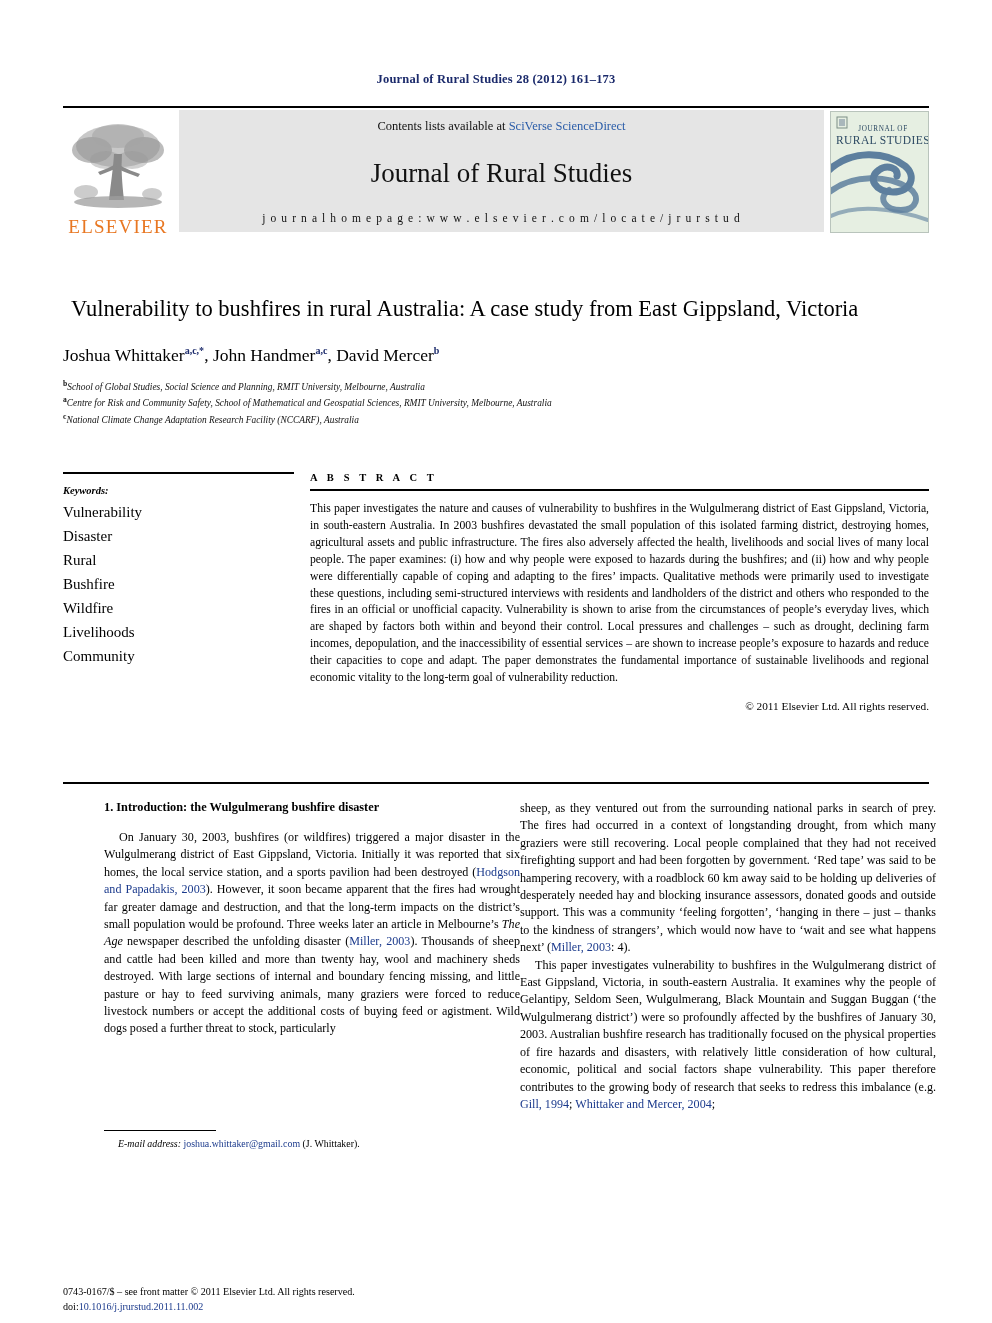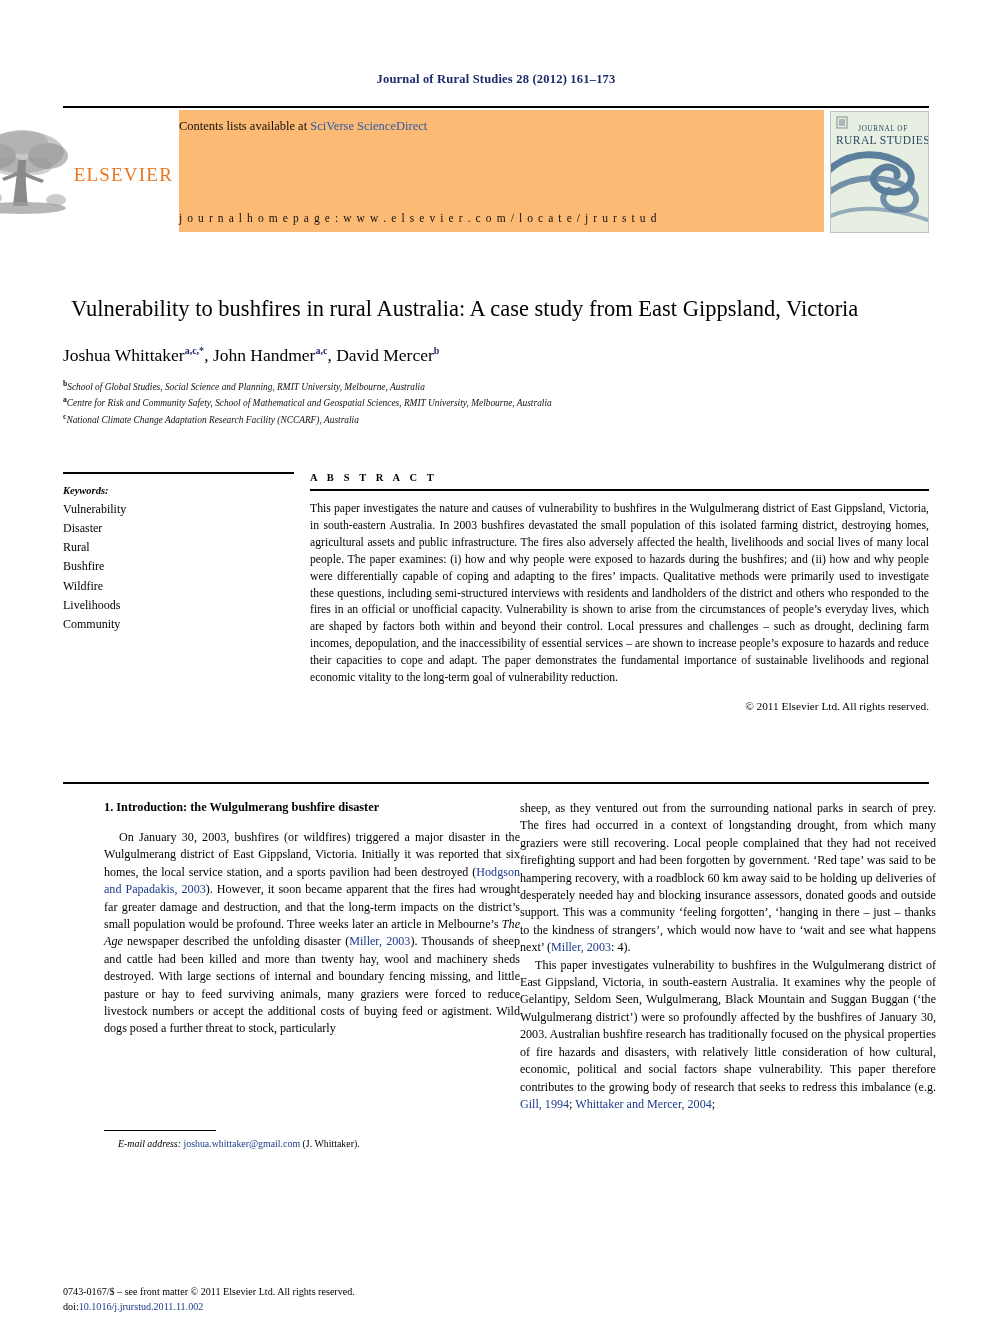--- a/index.html
+++ b/index.html
@@ -25,36 +25,36 @@
 
   
   .masthead {
     position:absolute; left:63px; top:106px; width:866px; height:128px;
     border-top:2.5px solid #000;
   }
   .masthead-inner { display:flex; height:128px; align-items:stretch; }
 
   .elsevier-logo {
     width:110px; flex:0 0 110px;
-    display:flex; flex-direction:row; align-items:center; justify-content:flex-end;
+    display:flex; flex-direction:column; align-items:center; justify-content:flex-end;
     padding-top:4px; box-sizing:border-box;
   }
   .tree-wrap { width:104px; height:96px; }
   .elsevier-word {
     font-family:"Liberation Serif", serif;
     font-size:19px; letter-spacing:1.2px;
     color:#e87722; line-height:1;
     margin-top:1px;
   }
 
   .contents-box {
-    flex:1 1 auto; background:#fdba74;
+    flex:1 1 auto; background:#e5e5e5;
     margin:2px 6px 4px 6px;
     display:flex; flex-direction:column;
-    align-items:flex-start; justify-content:space-between;
+    align-items:center; justify-content:space-between;
     padding:9px 0 8px 0; box-sizing:border-box;
   }
   .contents-line { font-size:12.5px; color:#111; }
   .contents-line .sd-link { color:#2a5ca8; }
   .journal-name {
     font-family:"Liberation Serif", serif;
     font-size:27px; color:#111; line-height:1;
   }
   .homepage-line {
     font-size:11.5px; color:#111; letter-spacing:1.1px;
@@ -87,21 +87,21 @@
     font-style:italic; font-size:9.4px; line-height:1.55; color:#111;
   }
   .affiliations sup { font-style:normal; font-weight:bold; font-size:7.6px; }
 
   
   .abs-area { position:absolute; left:63px; top:472px; width:866px; }
   .abs-grid { display:flex; }
   .kw-col { width:231px; flex:0 0 231px; }
   .kw-rule { border-top:2.2px solid #000; margin-bottom:9px; }
   .kw-head { font-style:italic; font-weight:bold; font-size:10.5px; line-height:1.6; }
-  .kw-item { font-size:12px; line-height:1.6; }
+  .kw-item { font-size:15px; line-height:1.6; }
 
   .abs-col { flex:1 1 auto; margin-left:16px; }
   .abs-label {
     font-size:10.5px; font-weight:bold; letter-spacing:3.6px;
     margin-bottom:6px;
   }
   .abs-rule { border-top:2.2px solid #000; margin-bottom:10px; }
   .abs-text {
     font-size:11.7px; line-height:1.445; text-align:justify;
     color:#000;
@@ -169,20 +169,21 @@
             </g>
           </svg>
         </div>
         <div class="elsevier-word">ELSEVIER</div>
       </div>
 
       <div class="contents-box">
         <div class="contents-line">
           <span>Contents lists available at </span><span class="sd-link">SciVerse ScienceDirect</span>
         </div>
+        <div class="journal-name">Journal of Rural Studies</div>
         <div class="homepage-line">j o u r n a l   h o m e p a g e :   w w w . e l s e v i e r . c o m / l o c a t e / j r u r s t u d</div>
       </div>
 
       <div class="cover-thumb">
         <svg viewBox="0 0 97 120" width="97" height="120" aria-hidden="true">
           <rect x="0" y="0" width="97" height="120" fill="#e6efe2"></rect>
           <rect x="6" y="5" width="10" height="11" fill="none" stroke="#7d8f86" stroke-width="1"></rect>
           <path d="M8 7 h6 v7 h-6 z" fill="#6b7f93" opacity="0.5"></path>
           <text x="52" y="19" font-family="Liberation Serif, serif" font-size="7.2" fill="#2d4a63" text-anchor="middle" letter-spacing="0.6">JOURNAL OF</text>
           <text x="52" y="32" font-family="Liberation Serif, serif" font-size="11.5" fill="#2d4a63" text-anchor="middle" letter-spacing="0.4">RURAL STUDIES</text>

